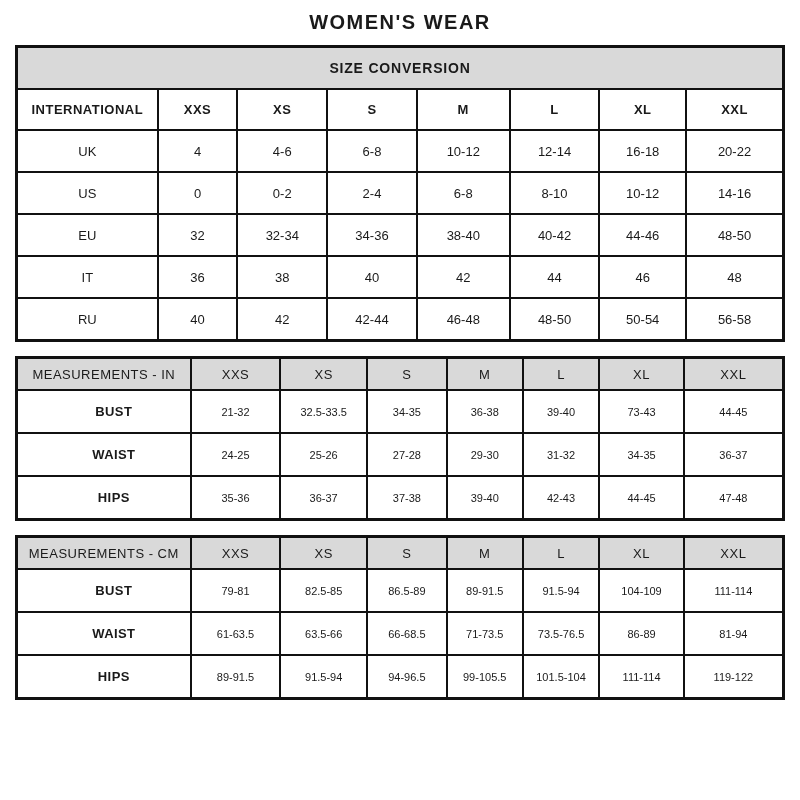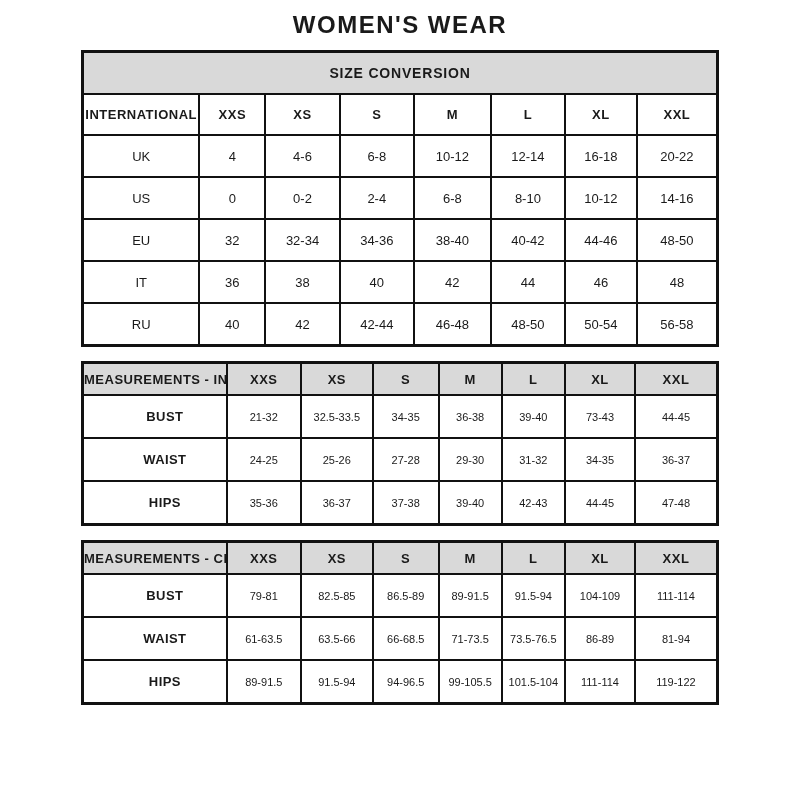--- a/index.html
+++ b/index.html
@@ -4,29 +4,29 @@
 <style>
   html, body { margin:0; padding:0; background:#ffffff; }
   body {
     width:800px; height:800px;
     font-family:"Liberation Sans", sans-serif;
     color:#1a1a1a;
     -webkit-font-smoothing:antialiased;
   }
   .page-title {
     text-align:center;
-    font-size:24px;
+    font-size:20px;
     font-weight:bold;
     letter-spacing:1.5px;
     margin:0;
     padding:11px 0 11px 0;
   }
   table {
     border-collapse:collapse;
-    width:638px;
+    width:770px;
     margin:0 auto 14px auto;
     table-layout:fixed;
     border:3px solid #111111;
   }
   th, td {
     border:2px solid #111111;
     text-align:center;
     vertical-align:middle;
     padding:0;
     overflow:hidden;
@@ -48,21 +48,21 @@
     letter-spacing:0.5px;
     margin-left:35px;
   }
   .t-size td { height:40px; font-size:13px; }
   .t-size td.lbl { font-size:13px;margin-top:48px; }
   
   .t-meas .cols-row th {
     height:30px;
     background:#d9d9d9;
     font-size:13px;
-    font-weight:bold;
+    font-weight:normal;
     letter-spacing:0.5px;
   }
   .t-meas td { height:41px; font-size:11px; }
   .t-meas td.lbl { font-size:13px; font-weight:bold; letter-spacing:0.4px;padding-left:20px; }
 </style>
 </head>
 <body>
 
 <h1 class="page-title">WOMEN'S WEAR</h1>
 

